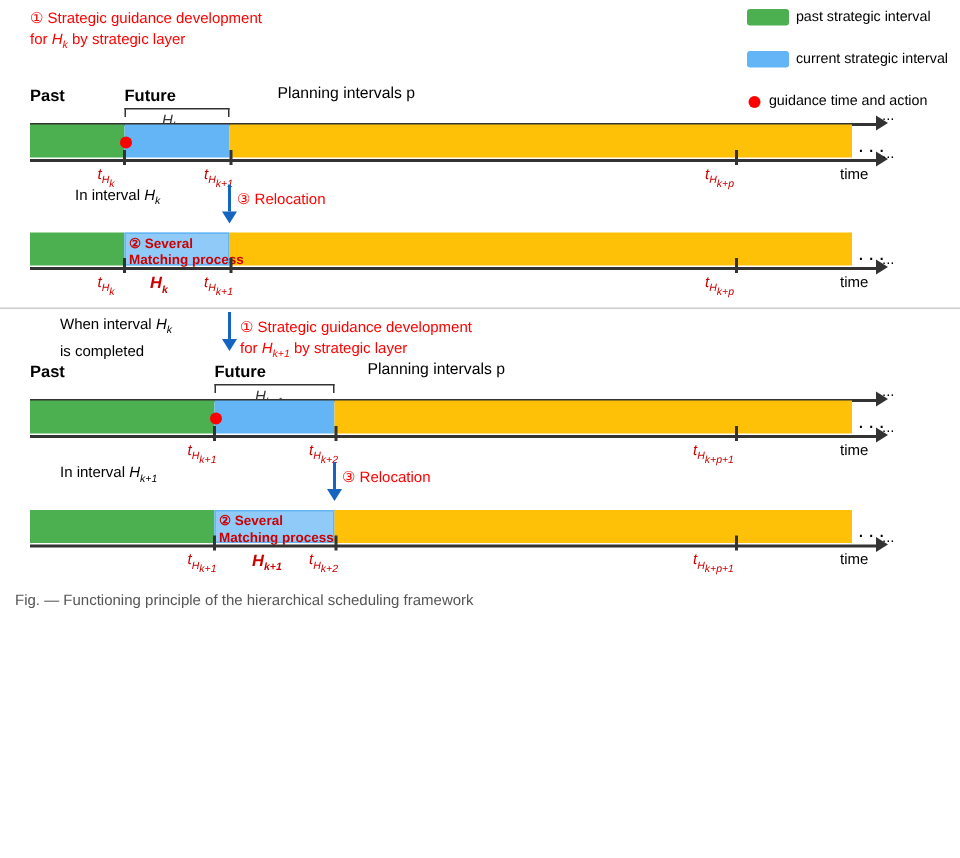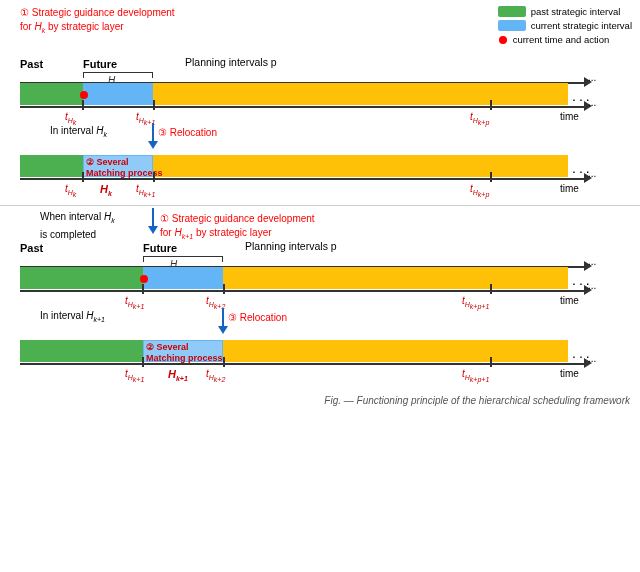--- a/index.html
+++ b/index.html
@@ -20,21 +20,21 @@
       padding: 8px;
     }
 
     
     .legend {
       position: absolute;
       top: 6px;
       right: 8px;
       display: flex;
       flex-direction: column;
-      gap: 3px;
+      gap: 17px;
     }
     .legend-item {
       display: flex;
       align-items: center;
       gap: 5px;
       font-size: 9.5px;
     }
     .legend-box {
       width: 28px;
       height: 11px;
@@ -70,21 +70,21 @@
       <span>past strategic interval</span>
     </div>
     <div class="legend-item">
       <div class="legend-box bar-blue"></div>
       <span>current strategic interval</span>
     </div>
     <div class="legend-item">
       <div class="legend-dot">
         <div class="red-dot"></div>
       </div>
-      <span>current time and action</span>
+      <span>guidance time and action</span>
     </div>
   </div>
 
   <div style="position:absolute; top:6px; left:20px; font-size:10px; line-height:14px;">
     <span style="color:red;">① Strategic guidance development</span><br>
     <span style="color:red;">for <i>H<sub>k</sub></i> by strategic layer</span>
   </div>
 
   <div style="position:absolute; top:58px; left:20px; font-weight:bold; font-size:11px;">Past</div>
   <div style="position:absolute; top:58px; left:83px; font-weight:bold; font-size:11px;">Future</div>
@@ -237,17 +237,17 @@
   <div style="position:absolute; top:357px; left:223px; width:1.5px; height:10px; background:#333;"></div>
   <div style="position:absolute; top:357px; left:490px; width:1.5px; height:10px; background:#333;"></div>
 
   <div style="position:absolute; top:368px; left:125px; font-size:10px; color:#cc0000; font-style:italic;">t<sub>H<sub>k+1</sub></sub></div>
 
   <div style="position:absolute; top:368px; left:168px; font-size:11px; color:#cc0000; font-style:italic; font-weight:bold;">H<sub>k+1</sub></div>
   <div style="position:absolute; top:368px; left:206px; font-size:10px; color:#cc0000; font-style:italic;">t<sub>H<sub>k+2</sub></sub></div>
   <div style="position:absolute; top:368px; left:462px; font-size:10px; color:#cc0000; font-style:italic;">t<sub>H<sub>k+p+1</sub></sub></div>
   <div style="position:absolute; top:368px; left:560px; font-size:10px;">time</div>
 
-  <div style="position:absolute; top:395px; left:10px; font-size:10px; color:#555; font-style:italic; width:620px; text-align:right;">
+  <div style="position:absolute; top:395px; left:10px; font-size:10px; color:#555; width:620px; text-align:left;">
     Fig. — Functioning principle of the hierarchical scheduling framework
   </div>
 
 </div>
 
 </body></html>

